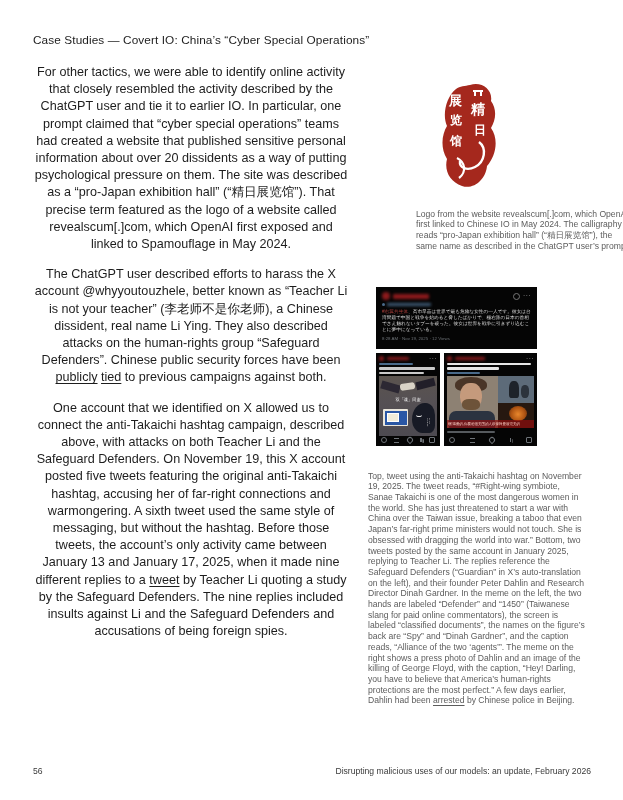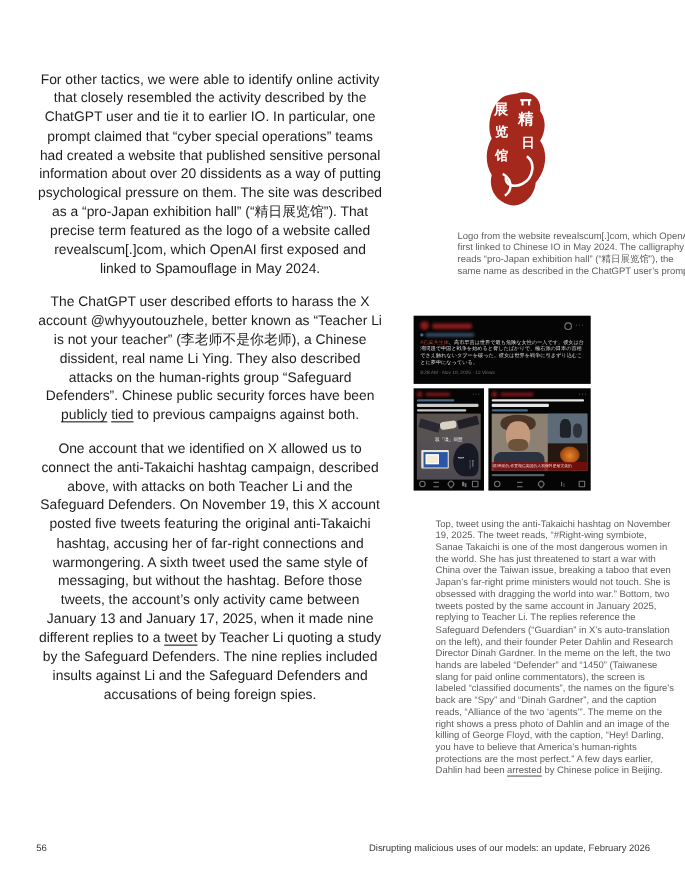--- a/index.html
+++ b/index.html
@@ -12,21 +12,21 @@
   .body-para{font-size:12.6px;line-height:17.2px;margin:0 0 13px 0;color:#1d1d1d;}
   .link{text-decoration:underline;text-underline-offset:2px;cursor:pointer;}
 
   
   .seal-fig{position:absolute;left:441px;top:82px;width:58px;height:110px;}
   .seal-fig svg{position:absolute;left:0;top:0;}
   .seal-char{position:absolute;color:#fff;font-weight:bold;font-family:"DejaVu Serif", serif;line-height:1;}
 
   .caption{font-size:8.6px;line-height:10.7px;color:#5c5c5c;}
   .caption-1{position:absolute;left:376px;top:200px;width:218px;margin-left:40px;}
-  .caption-2{position:absolute;left:396px;top:462px;width:219px;}
+  .caption-2{position:absolute;left:368px;top:462px;width:219px;}
 
   
   .tweet-composite{position:absolute;left:376px;top:287px;width:161px;height:159px;}
   .tw-card{position:absolute;background:#050505;box-sizing:border-box;overflow:hidden;}
   .tw-top{left:0;top:0;width:161px;height:62px;padding:5px 6px;}
   .tw-bl{left:0;top:66px;width:64px;height:93px;padding:3px 3px;}
   .tw-br{left:68px;top:66px;width:93px;height:93px;padding:3px 3px;}
 
   .tw-head{display:flex;align-items:center;gap:3px;}
   .redact{filter:blur(1.4px);}
@@ -100,20 +100,21 @@
   .ic-share{width:4px;height:4px;border:0.8px solid #6e7378;border-radius:1px;}
 
   .footer-page{position:absolute;left:33px;top:766px;font-size:8.6px;color:#3a3a3a;}
   .footer-title{position:absolute;right:32px;top:766px;font-size:8.6px;color:#3a3a3a;text-align:left;}
 </style>
 </head>
 <body>
 
 <div class="page">
 
+  <div class="doc-title">Case Studies — Covert IO: China’s “Cyber Special Operations”</div>
 
   <div class="col-left">
     <p class="body-para"><span>For other tactics, we were able to identify online activity that closely resembled the activity described by the ChatGPT user and tie it to earlier IO. In particular, one prompt claimed that “cyber special operations” teams had created a website that published sensitive personal information about over 20 dissidents as a way of putting psychological pressure on them. The site was described as a “pro-Japan exhibition hall” (“精日展览馆”). That precise term featured as the logo of a website called revealscum[.]com, which OpenAI first exposed and linked to Spamouflage in May 2024.</span></p>
     <p class="body-para"><span>The ChatGPT user described efforts to harass the X account @whyyoutouzhele, better known as “Teacher Li is not your teacher” (李老师不是你老师), a Chinese dissident, real name Li Ying. They also described attacks on the human-rights group “Safeguard Defenders”. Chinese public security forces have been </span><span class="link">publicly</span><span> </span><span class="link">tied</span><span> to previous campaigns against both.</span></p>
     <p class="body-para"><span>One account that we identified on X allowed us to connect the anti-Takaichi hashtag campaign, described above, with attacks on both Teacher Li and the Safeguard Defenders. On November 19, this X account posted five tweets featuring the original anti-Takaichi hashtag, accusing her of far-right connections and warmongering. A sixth tweet used the same style of messaging, but without the hashtag. Before those tweets, the account’s only activity came between January 13 and January 17, 2025, when it made nine different replies to a </span><span class="link">tweet</span><span> by Teacher Li quoting a study by the Safeguard Defenders. The nine replies included insults against Li and the Safeguard Defenders and accusations of being foreign spies.</span></p>
   </div>
 
   <div class="seal-fig">
     <svg width="58" height="110" viewBox="0 0 58 110">
       <path fill="#a5281d" d="M29,3 C40,-1 52,7 50,19 C56,27 55,38 50,46 C58,57 55,74 46,84 C45,97 33,108 21,104 C9,100 3,89 6,77 C-1,66 1,52 6,44 C1,33 5,15 15,7 C19,4 24,4 29,3 Z"></path>

